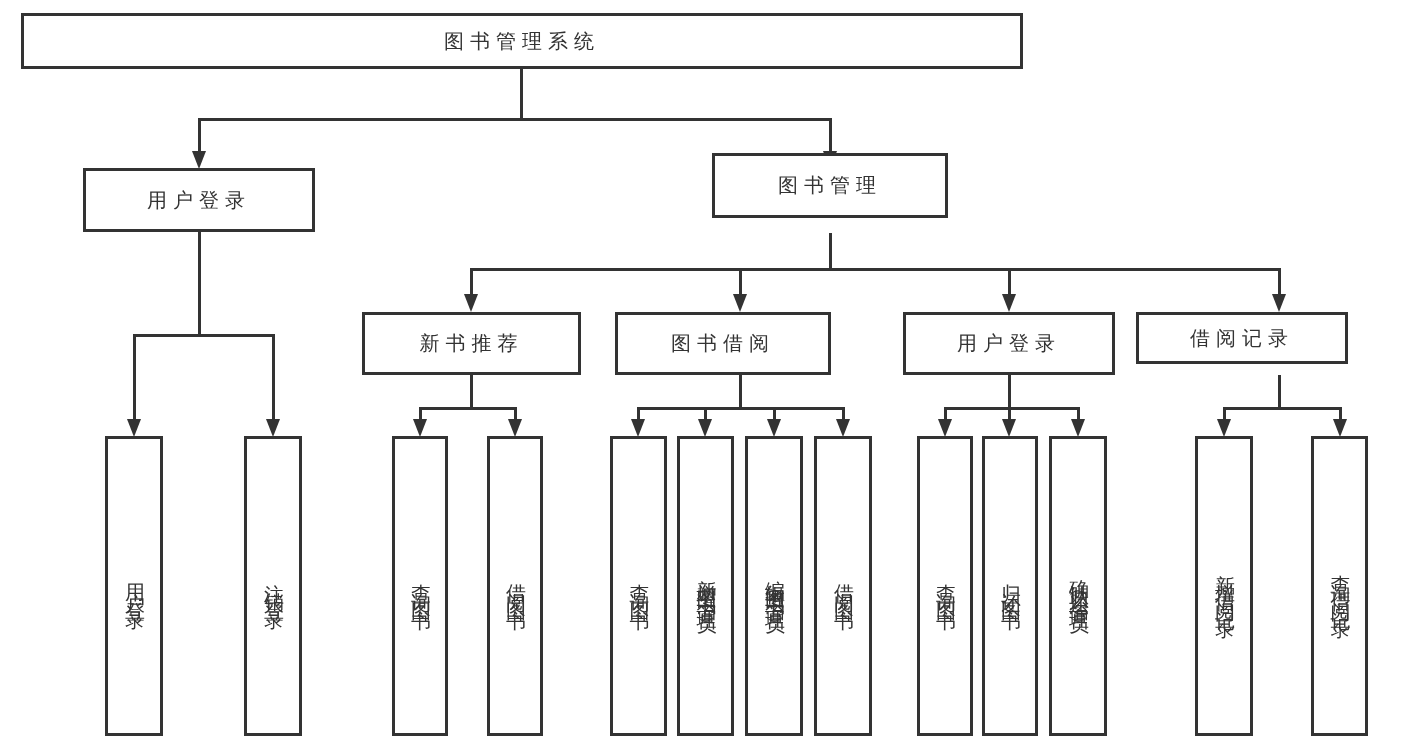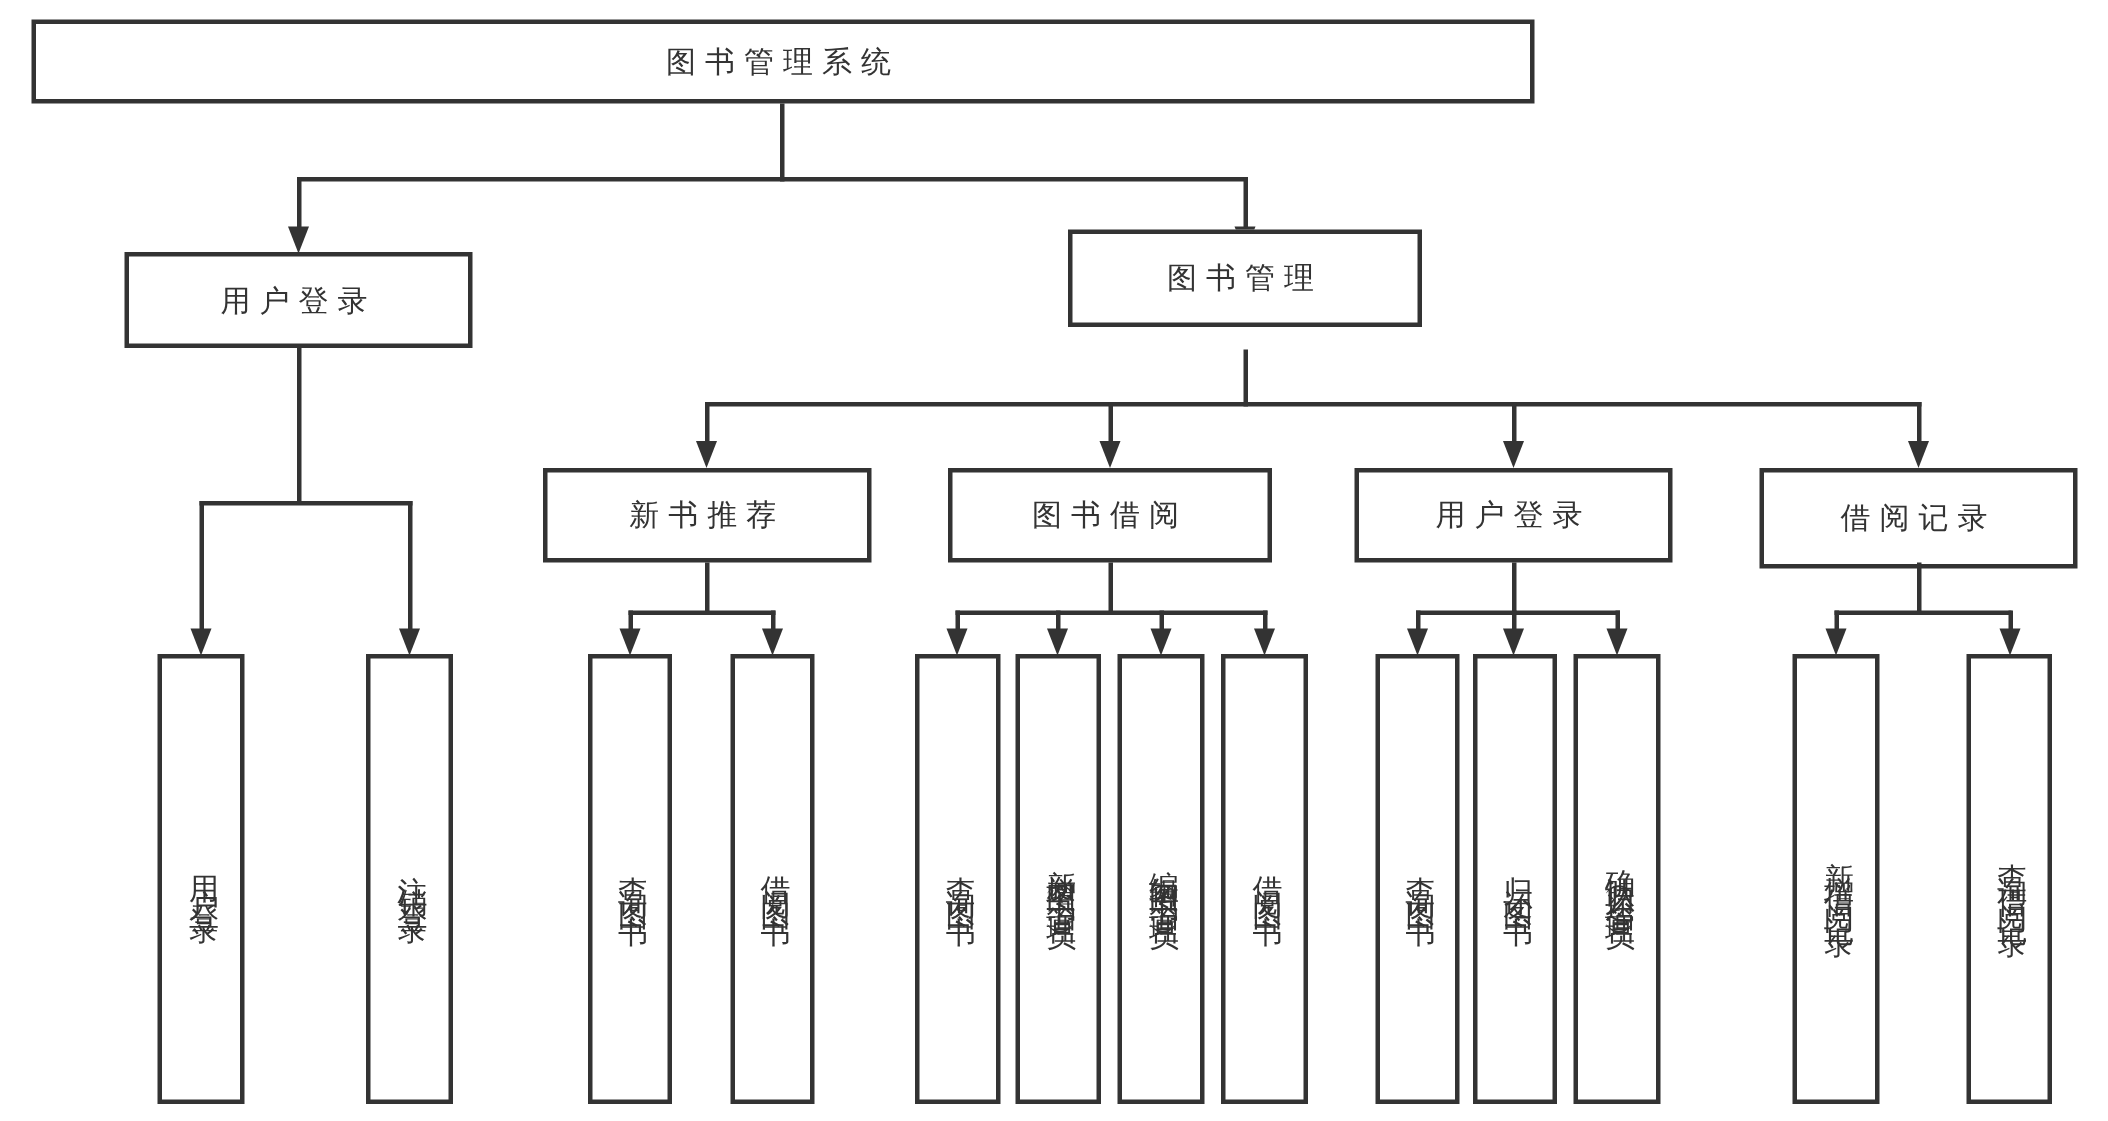--- a/index.html
+++ b/index.html
@@ -72,27 +72,27 @@
   <div class="vline" style="left:739px;top:268px;height:28px"></div>
   <div class="arrowhead" style="left:733px;top:294px"></div>
   <div class="vline" style="left:1008px;top:268px;height:28px"></div>
   <div class="arrowhead" style="left:1002px;top:294px"></div>
   <div class="vline" style="left:1278px;top:268px;height:28px"></div>
   <div class="arrowhead" style="left:1272px;top:294px"></div>
 
   <div class="node" style="left:362px;top:312px;width:219px;height:63px">
     <span>新书推荐</span>
   </div>
-  <div class="node" style="left:632px;top:312px;width:216px;height:63px">
+  <div class="node" style="left:615px;top:312px;width:216px;height:63px">
     <span>图书借阅</span>
   </div>
   <div class="node" style="left:903px;top:312px;width:212px;height:63px">
     <span>用户登录</span>
   </div>
-  <div class="node" style="left:1173px;top:312px;width:212px;height:67px">
+  <div class="node" style="left:1136px;top:312px;width:212px;height:52px">
     <span>借阅记录</span>
   </div>
 
   <div class="vline" style="left:470px;top:375px;height:34px"></div>
   <div class="hline" style="left:419px;top:407px;width:98px"></div>
   <div class="vline" style="left:419px;top:407px;height:14px"></div>
   <div class="arrowhead" style="left:413px;top:419px"></div>
   <div class="vline" style="left:514px;top:407px;height:14px"></div>
   <div class="arrowhead" style="left:508px;top:419px"></div>
 

